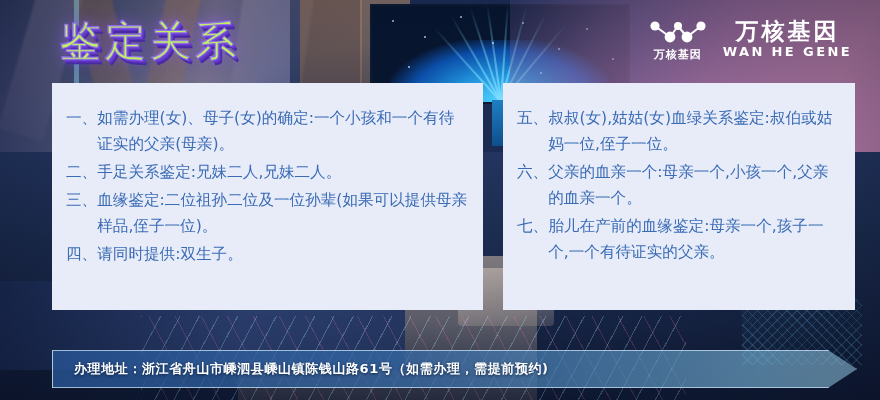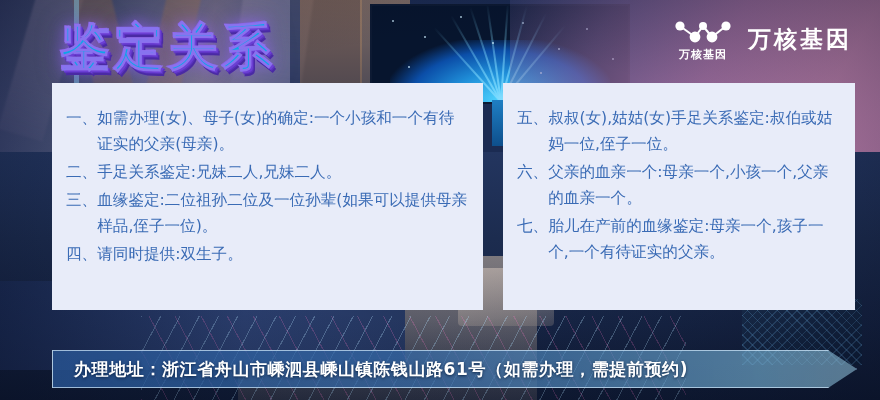--- a/index.html
+++ b/index.html
@@ -132,22 +132,22 @@
       repeating-linear-gradient(62deg, rgba(255,120,200,.22) 0 1px, transparent 1px 23px);
   }
   .vignette{
     position:absolute; inset:0;
     background:radial-gradient(ellipse at 50% 45%, rgba(0,0,0,0) 45%, rgba(5,10,28,.45) 100%);
   }
 
   
   #title{
     position:absolute; left:60px; top:14px;
-    font-size:50px; font-weight:bold; letter-spacing:4px;
-    color:#0ea5e9;
+    font-size:41px; font-weight:normal; letter-spacing:4px;
+    color:#bef264;
     text-shadow:
       2px 2px 0 #6b3fd4,
       3px 3px 0 #5a32bd,
       4px 5px 0 #4a2aa4,
       -1px -1px 0 #8a63e6,
       0 0 14px rgba(150,100,255,.85),
       0 0 26px rgba(120,80,230,.55);
     -webkit-text-stroke:1px rgba(150,110,240,.9);
     white-space:nowrap;
   }
@@ -192,21 +192,21 @@
     background:linear-gradient(90deg, rgba(40,86,150,.78) 0%, rgba(55,108,170,.72) 45%, rgba(120,180,215,.62) 88%, rgba(150,200,225,.55) 100%);
     border:1px solid rgba(200,225,245,.75);
     clip-path:polygon(0 0, 96.4% 0, 100% 50%, 96.4% 100%, 0 100%);
   }
   #addr-text{
     position:relative;
     height:100%;
     display:flex; align-items:center;
     padding-left:22px;
     color:#ffffff;
-    font-size:17px; font-weight:bold; letter-spacing:.6px;
+    font-size:13px; font-weight:bold; letter-spacing:.6px;
     text-shadow:0 1px 3px rgba(0,20,50,.75);
     white-space:nowrap;
   }
 </style>
 </head>
 <body>
 
 <div id="bg">
   <div class="bg-base"></div>
   <div class="bg-left-wall"></div>
@@ -272,20 +272,21 @@
         <circle cx="23" cy="19" r="5.4" fill="#fff"></circle>
         <circle cx="31" cy="8" r="4.0" fill="#fff"></circle>
         <circle cx="40" cy="19" r="5.4" fill="#fff"></circle>
         <circle cx="54" cy="8" r="4.6" fill="#fff"></circle>
       </svg>
     </span>
     <span class="mark-cn">万核基因</span>
   </div>
   <div class="brand-txt">
     <span class="brand-cn">万核基因</span>
+    <span class="brand-en">WAN HE GENE</span>
   </div>
 </div>
 
 <div class="card" id="card-left">
   <div class="item">
     <span class="idx">一、</span>
     <span class="txt">如需办理(女)、母子(女)的确定:一个小孩和一个有待证实的父亲(母亲)。</span>
   </div>
   <div class="item">
     <span class="idx">二、</span>
@@ -297,21 +298,21 @@
   </div>
   <div class="item">
     <span class="idx">四、</span>
     <span class="txt">请同时提供:双生子。</span>
   </div>
 </div>
 
 <div class="card" id="card-right">
   <div class="item">
     <span class="idx">五、</span>
-    <span class="txt">叔叔(女),姑姑(女)手足关系鉴定:叔伯或姑妈一位,侄子一位。</span>
+    <span class="txt">叔叔(女),姑姑(女)血绿关系鉴定:叔伯或姑妈一位,侄子一位。</span>
   </div>
   <div class="item">
     <span class="idx">六、</span>
     <span class="txt">父亲的血亲一个:母亲一个,小孩一个,父亲的血亲一个。</span>
   </div>
   <div class="item">
     <span class="idx">七、</span>
     <span class="txt">胎儿在产前的血缘鉴定:母亲一个,孩子一个,一个有待证实的父亲。</span>
   </div>
 </div>

